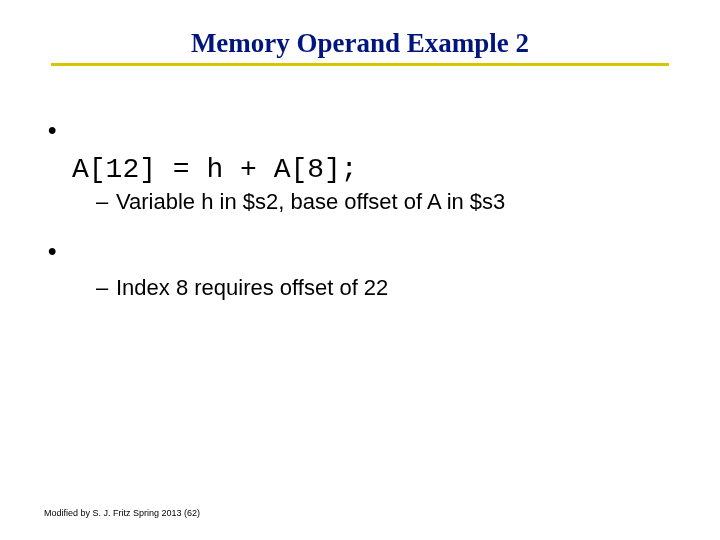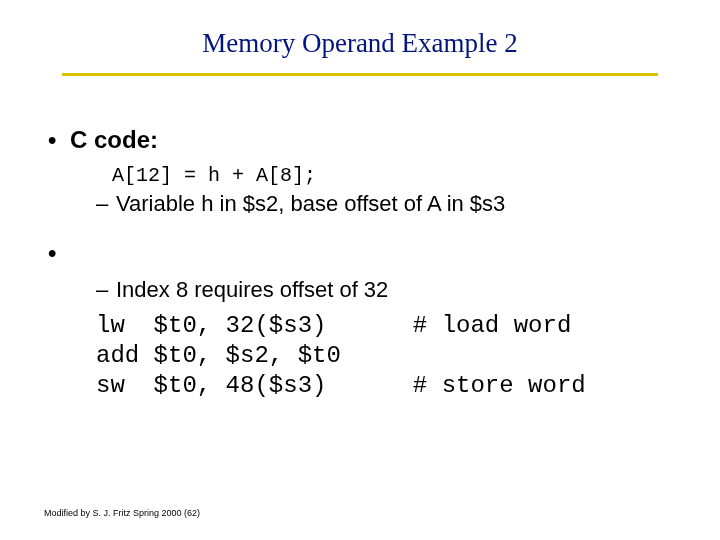--- a/index.html
+++ b/index.html
@@ -12,43 +12,43 @@
     position: relative;
     overflow: hidden;
   }
   .title-wrap {
     text-align: center;
     padding-top: 28px;
   }
   .title {
     display: inline-block;
     font-family: "Times New Roman", Times, serif;
-    font-weight: normal;
+    font-weight: bold;
     font-size: 27px;
     color: #00157e;
     border-bottom: 3px solid #d8c400;
-    padding: 0 140px 14px;
+    padding: 0 140px 4px;
   }
   .content {
     padding: 50px 40px 0 48px;
   }
   .bullet1 {
     font-size: 24px;
     font-weight: bold;
     margin-bottom: 10px;
     display: flex;
   }
   .bullet1 .dot {
     width: 22px;
     flex: 0 0 22px;
   }
   .code-line {
     font-family: "Courier New", Courier, monospace;
-    font-size: 20px;
-    margin-left: 64px;
+    font-size: 28px;
+    margin-left: 24px;
     margin-bottom: 4px;
     white-space: pre;
   }
   .sub {
     font-size: 22px;
     margin-left: 48px;
     margin-bottom: 8px;
     display: flex;
     align-items: flex-start;
   }
@@ -77,36 +77,32 @@
 <body>
 
 <div class="title-wrap">
   <span class="title">Memory Operand Example 2</span>
 </div>
 
 <div class="content">
 
   <div class="bullet1">
     <span class="dot">•</span>
-    <span>C code:</span>
   </div>
   <div class="code-line">A[12] = h + A[8];</div>
   <div class="sub">
     <span class="dash">–</span>
     <span class="txt">Variable h in $s2, base offset of A in $s3</span>
   </div>
 
   <div class="sp2"></div>
 
   <div class="bullet1">
     <span class="dot">•</span>
   </div>
   <div class="sub">
     <span class="dash">–</span>
-    <span class="txt">Index 8 requires offset of 32</span>
+    <span class="txt">Index 8 requires offset of 22</span>
   </div>
-  <div class="mips-block">lw  $t0, 32($s3)      # load word
-add $t0, $s2, $t0
-sw  $t0, 48($s3)      # store word</div>
 
 </div>
 
-<div class="footer">Modified by S. J. Fritz Spring 2000 (62)</div>
+<div class="footer">Modified by S. J. Fritz Spring 2013 (62)</div>
 
 </body></html>

